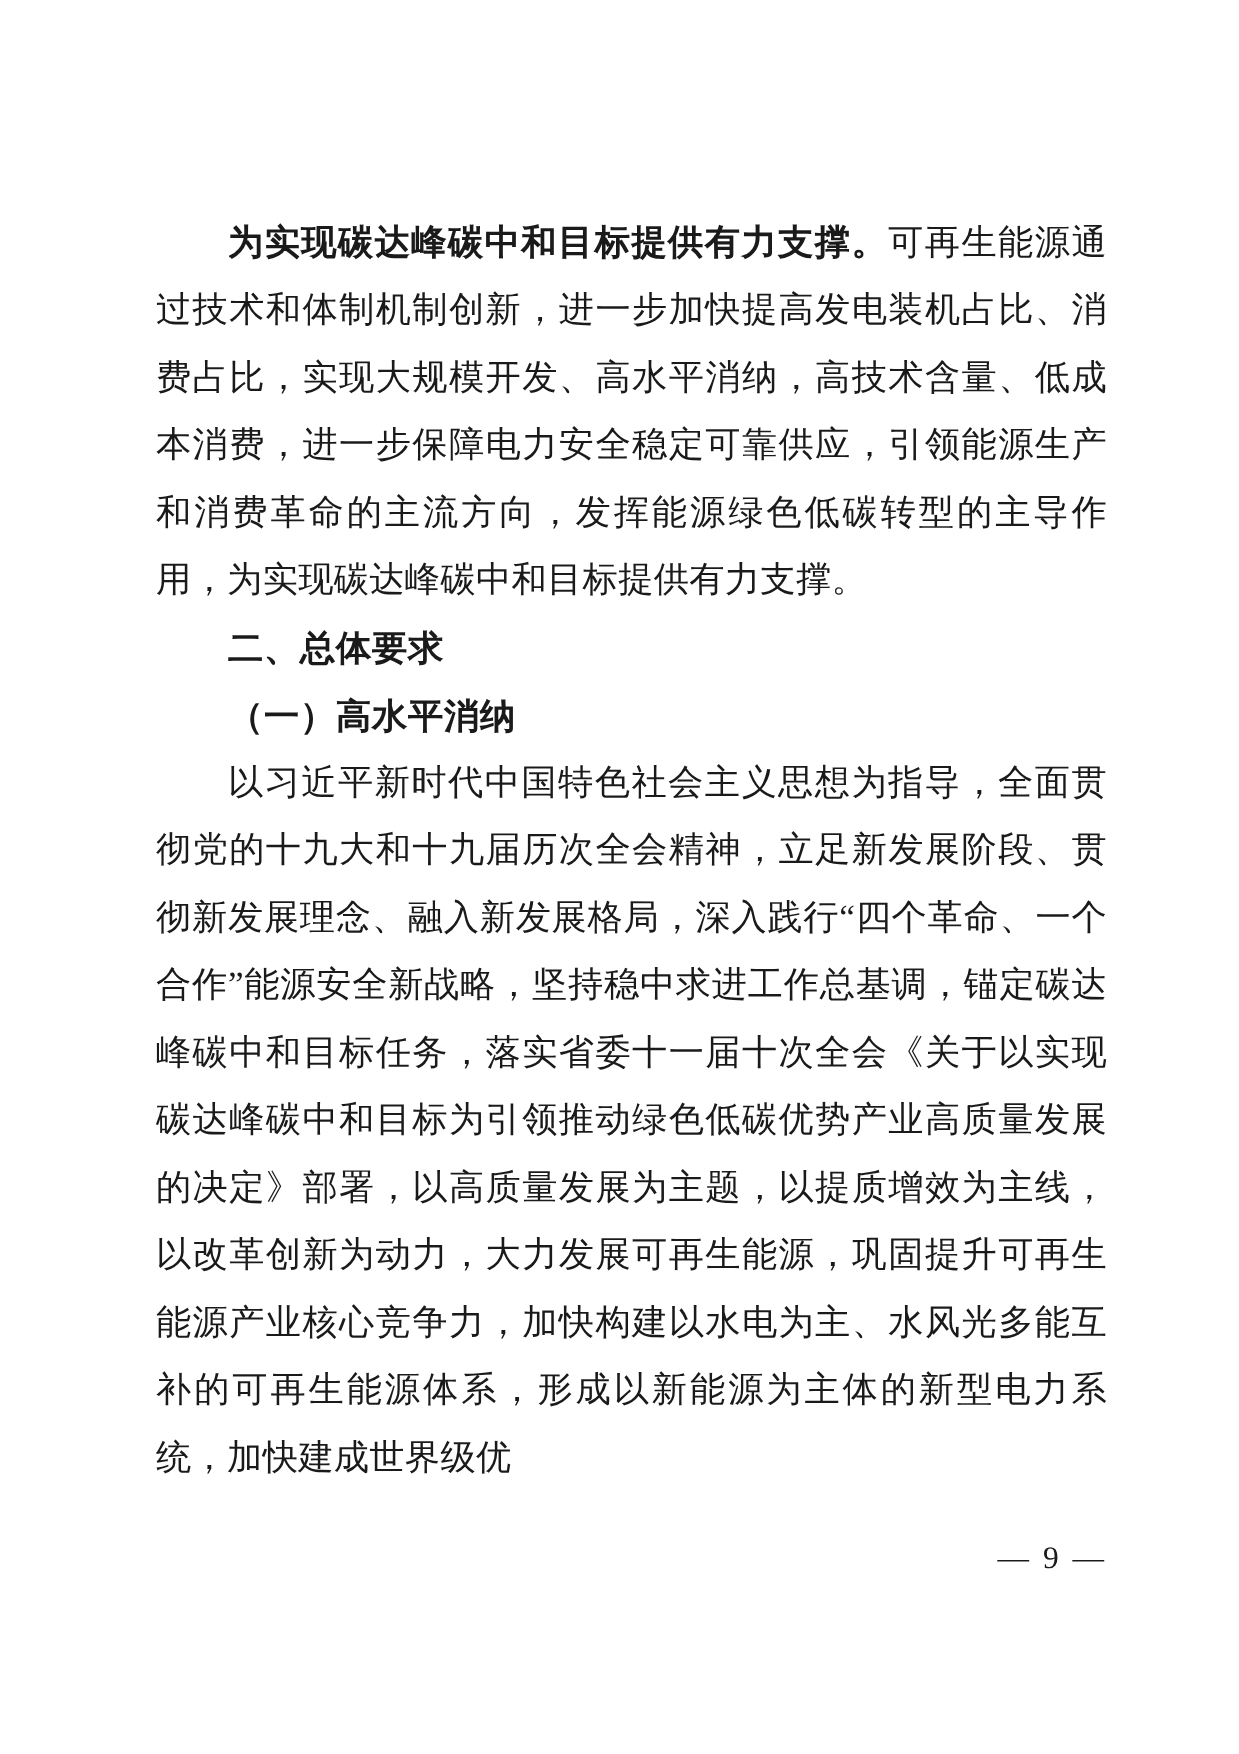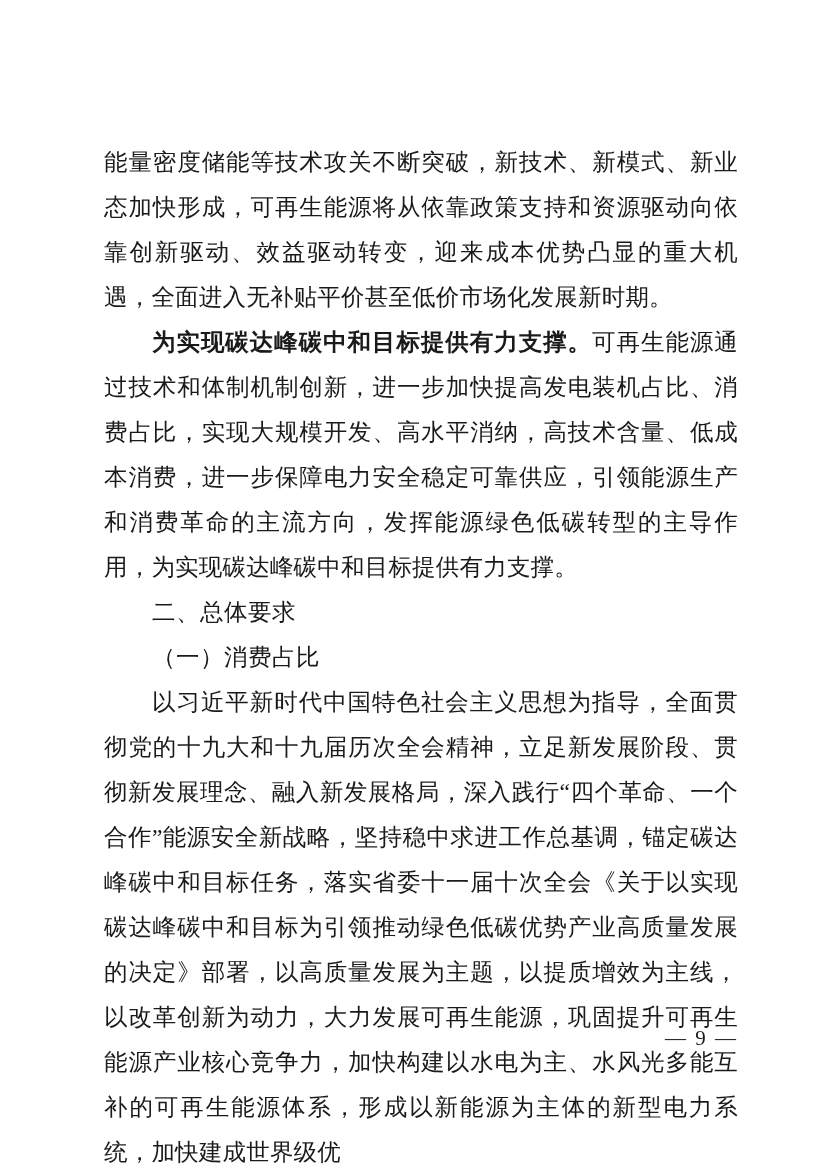--- a/index.html
+++ b/index.html
@@ -36,21 +36,21 @@
     text-indent: 48px;
   }
   .lead {
     font-weight: bold;
   }
   .heading {
     font-family: "Liberation Sans", "DejaVu Sans", sans-serif;
     font-size: 23.5px;
     line-height: 45px;
     color: #1a1a1a;
-    font-weight: normal;
+    font-weight: bold;
     margin: 0;
     text-indent: 48px;
     letter-spacing: 0.5px;
   }
   .footer {
     position: absolute;
     left: 0;
     right: 88px;
     bottom: 118px;
     text-align: right;
@@ -59,26 +59,25 @@
     color: #1a1a1a;
     letter-spacing: 2px;
   }
 </style>
 </head>
 <body>
 
 <div class="page">
   <div class="content">
 
-    <p class="para">能量密度储能等技术攻关不断突破，新技术、新模式、新业态加快形成，可再生能源将从依靠政策支持和资源驱动向依靠创新驱动、效益驱动转变，迎来成本优势凸显的重大机遇，全面进入无补贴平价甚至低价市场化发展新时期。</p>
 
     <p class="para indent"><span class="lead">为实现碳达峰碳中和目标提供有力支撑。</span><span>可再生能源通过技术和体制机制创新，进一步加快提高发电装机占比、消费占比，实现大规模开发、高水平消纳，高技术含量、低成本消费，进一步保障电力安全稳定可靠供应，引领能源生产和消费革命的主流方向，发挥能源绿色低碳转型的主导作用，为实现碳达峰碳中和目标提供有力支撑。</span></p>
 
     <p class="heading">二、总体要求</p>
 
-    <p class="heading">（一）消费占比</p>
+    <p class="heading">（一）高水平消纳</p>
 
     <p class="para indent">以习近平新时代中国特色社会主义思想为指导，全面贯彻党的十九大和十九届历次全会精神，立足新发展阶段、贯彻新发展理念、融入新发展格局，深入践行“四个革命、一个合作”能源安全新战略，坚持稳中求进工作总基调，锚定碳达峰碳中和目标任务，落实省委十一届十次全会《关于以实现碳达峰碳中和目标为引领推动绿色低碳优势产业高质量发展的决定》部署，以高质量发展为主题，以提质增效为主线，以改革创新为动力，大力发展可再生能源，巩固提升可再生能源产业核心竞争力，加快构建以水电为主、水风光多能互补的可再生能源体系，形成以新能源为主体的新型电力系统，加快建成世界级优</p>
 
   </div>
 
   <div class="footer">— 9 —</div>
 </div>
 
 </body></html>

